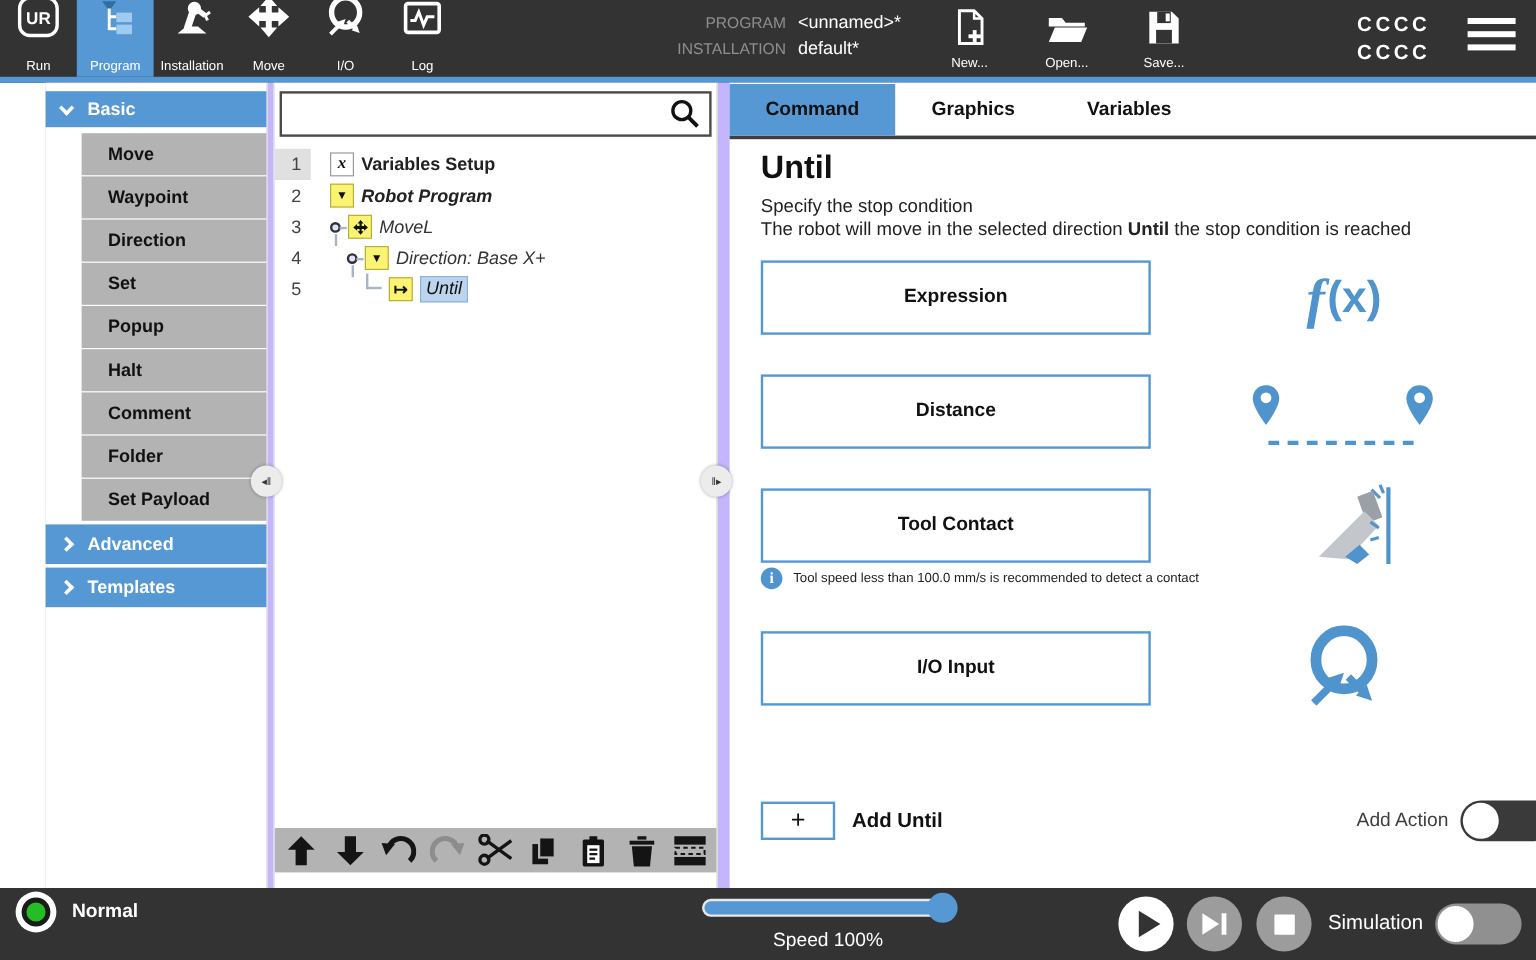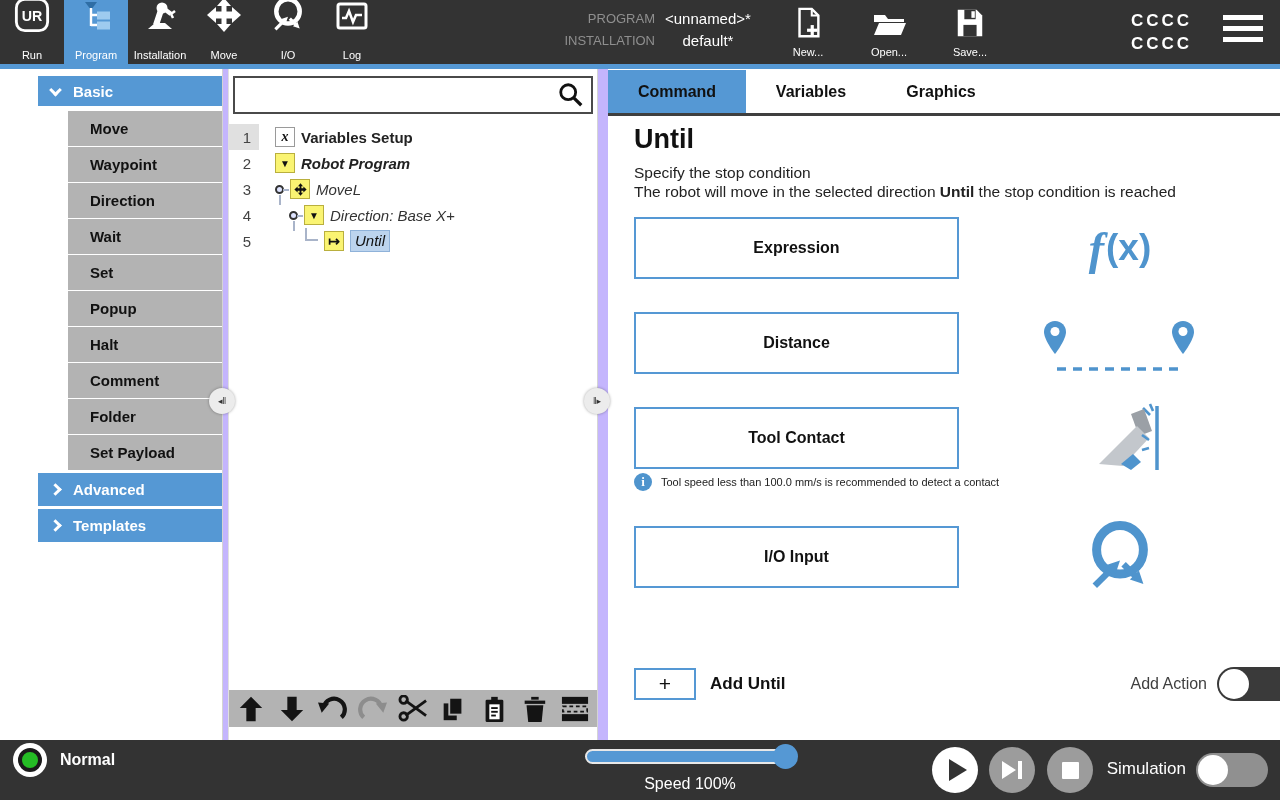--- a/index.html
+++ b/index.html
@@ -8,21 +8,21 @@
   .app { position:relative; width:1280px; height:800px; background:#fff; }
 
   
   .header { position:absolute; top:0; left:0; width:1280px; height:69px; background:#333; border-bottom:5px solid #5598d4; }
   .nav { position:absolute; left:0; top:0; height:64px; display:flex; }
   .nav-item { width:64px; height:64px; display:flex; flex-direction:column; align-items:center; justify-content:flex-end; padding-bottom:3px; gap:12px; cursor:pointer; }
   .nav-item.active { background:#5598d4; }
   .nav-label { font-size:11px; color:#fff; }
   .prog-info { position:absolute; left:560px; top:10px; display:grid; grid-template-columns:95px auto; column-gap:10px; row-gap:5px; }
   .pi-label { color:#8f8f8f; font-size:13px; text-align:right; align-self:center; }
-  .pi-value { color:#fff; font-size:15px;text-align:center; }
+  .pi-value { color:#fff; font-size:15px; }
   .file-actions { position:absolute; left:778px; top:6px; display:flex; gap:21px; }
   .fa-item { width:60px; display:flex; flex-direction:column; align-items:center; gap:2px; cursor:pointer; }
   .fa-label { font-size:11px; color:#fff; }
   .clock { position:absolute; right:88px; top:9px; text-align:right; color:#fff; font-weight:bold; font-size:17px; letter-spacing:3px; line-height:23px; }
   .hamburger { position:absolute; right:17px; top:15px; width:40px; cursor:pointer; }
   .hamburger div { width:40px; height:5px; background:#fff; margin-bottom:6px; }
 
   
   .main { position:absolute; top:69px; left:0; width:1280px; height:789px; background:#c4b5fd;margin-left:38px; }
 
@@ -241,21 +241,20 @@
 
     <div class="sidebar">
       <div class="side-header first">
         <span class="chev down"></span>
         <span>Basic</span>
       </div>
       <div class="side-items">
         <div class="side-item">Move</div>
         <div class="side-item">Waypoint</div>
         <div class="side-item">Direction</div>
-        <div class="side-item">Wait</div>
         <div class="side-item">Set</div>
         <div class="side-item">Popup</div>
         <div class="side-item">Halt</div>
         <div class="side-item">Comment</div>
         <div class="side-item">Folder</div>
         <div class="side-item">Set Payload</div>
       </div>
       <div class="side-header collapsed">
         <span class="chev right"></span>
         <span>Advanced</span>
@@ -385,22 +384,22 @@
               <rect x="2" y="20.5" width="28" height="7.5" fill="#141414"></rect>
             </svg>
         </span>
       </div>
       <div class="handle right-edge">‖▸</div>
     </div>
 
     <div class="cmd-panel">
       <div class="tabs">
         <div class="tab active">Command</div>
+        <div class="tab">Graphics</div>
         <div class="tab">Variables</div>
-        <div class="tab">Graphics</div>
       </div>
       <div class="scroll-strip"></div>
 
       <div class="content">
         <div class="p-title">Until</div>
         <div class="p-sub">Specify the stop condition</div>
         <div class="p-desc">
           <span>The robot will move in the selected direction </span><b>Until</b><span> the stop condition is reached</span>
         </div>
 

